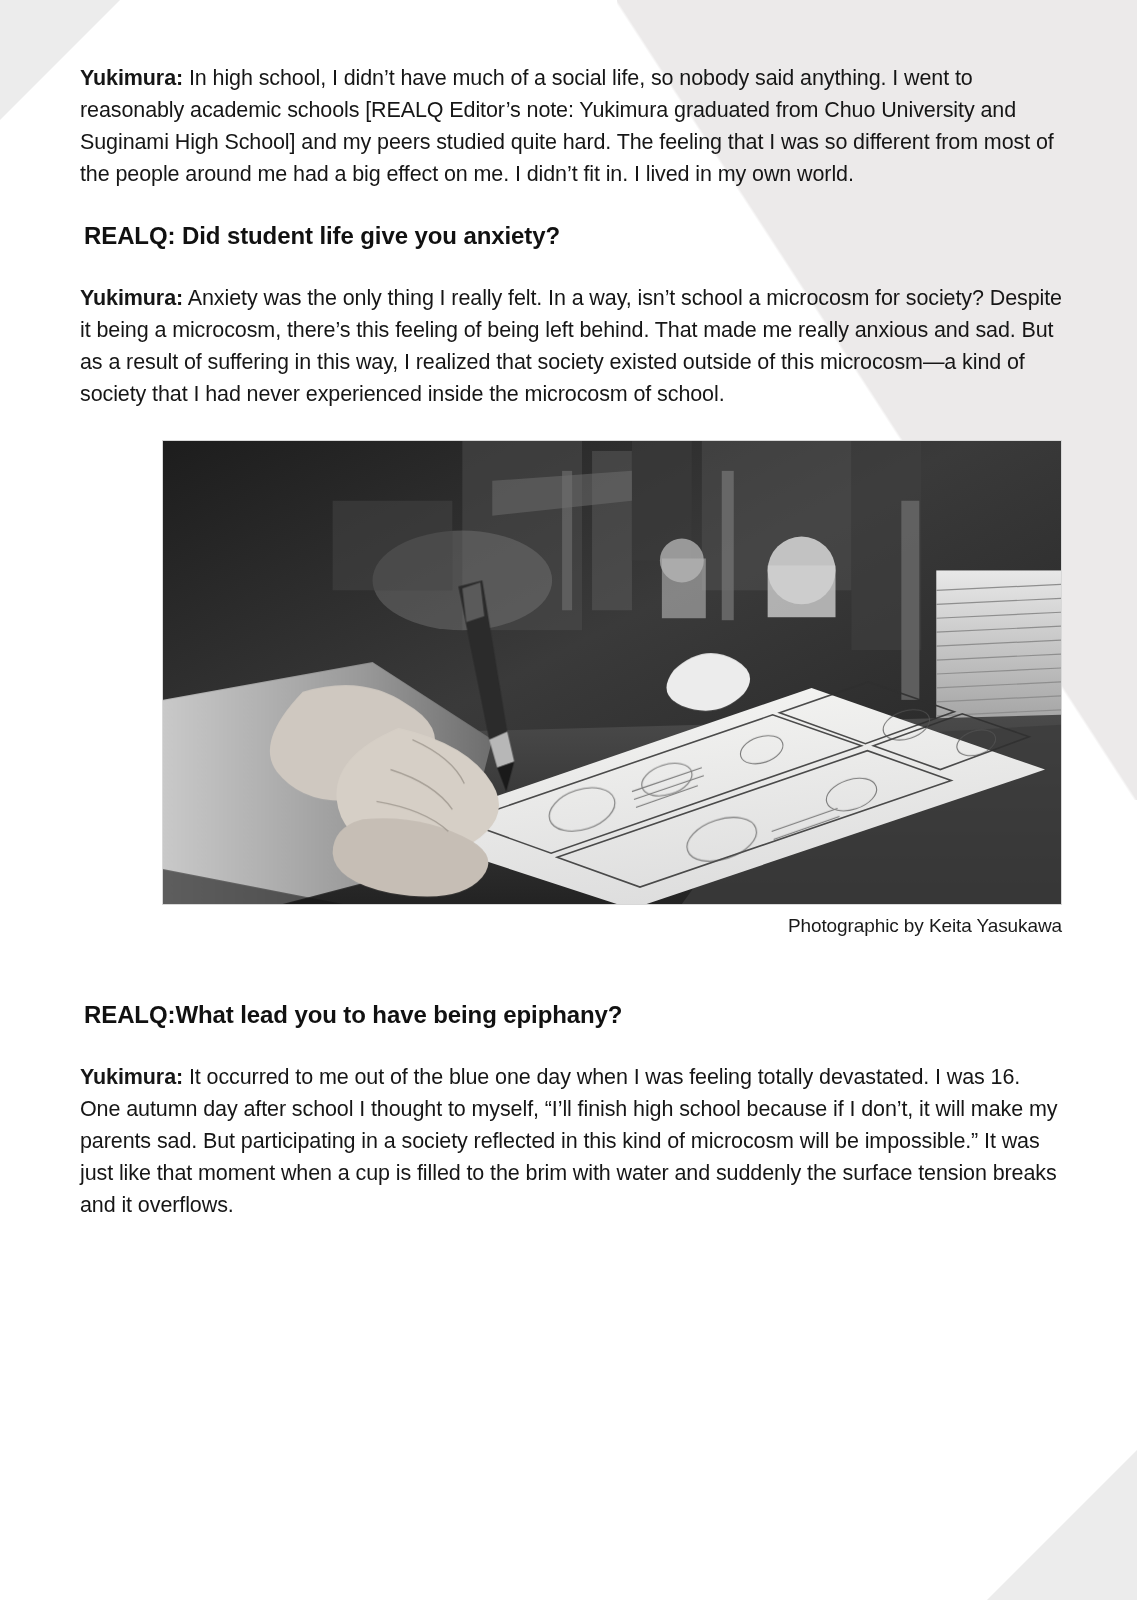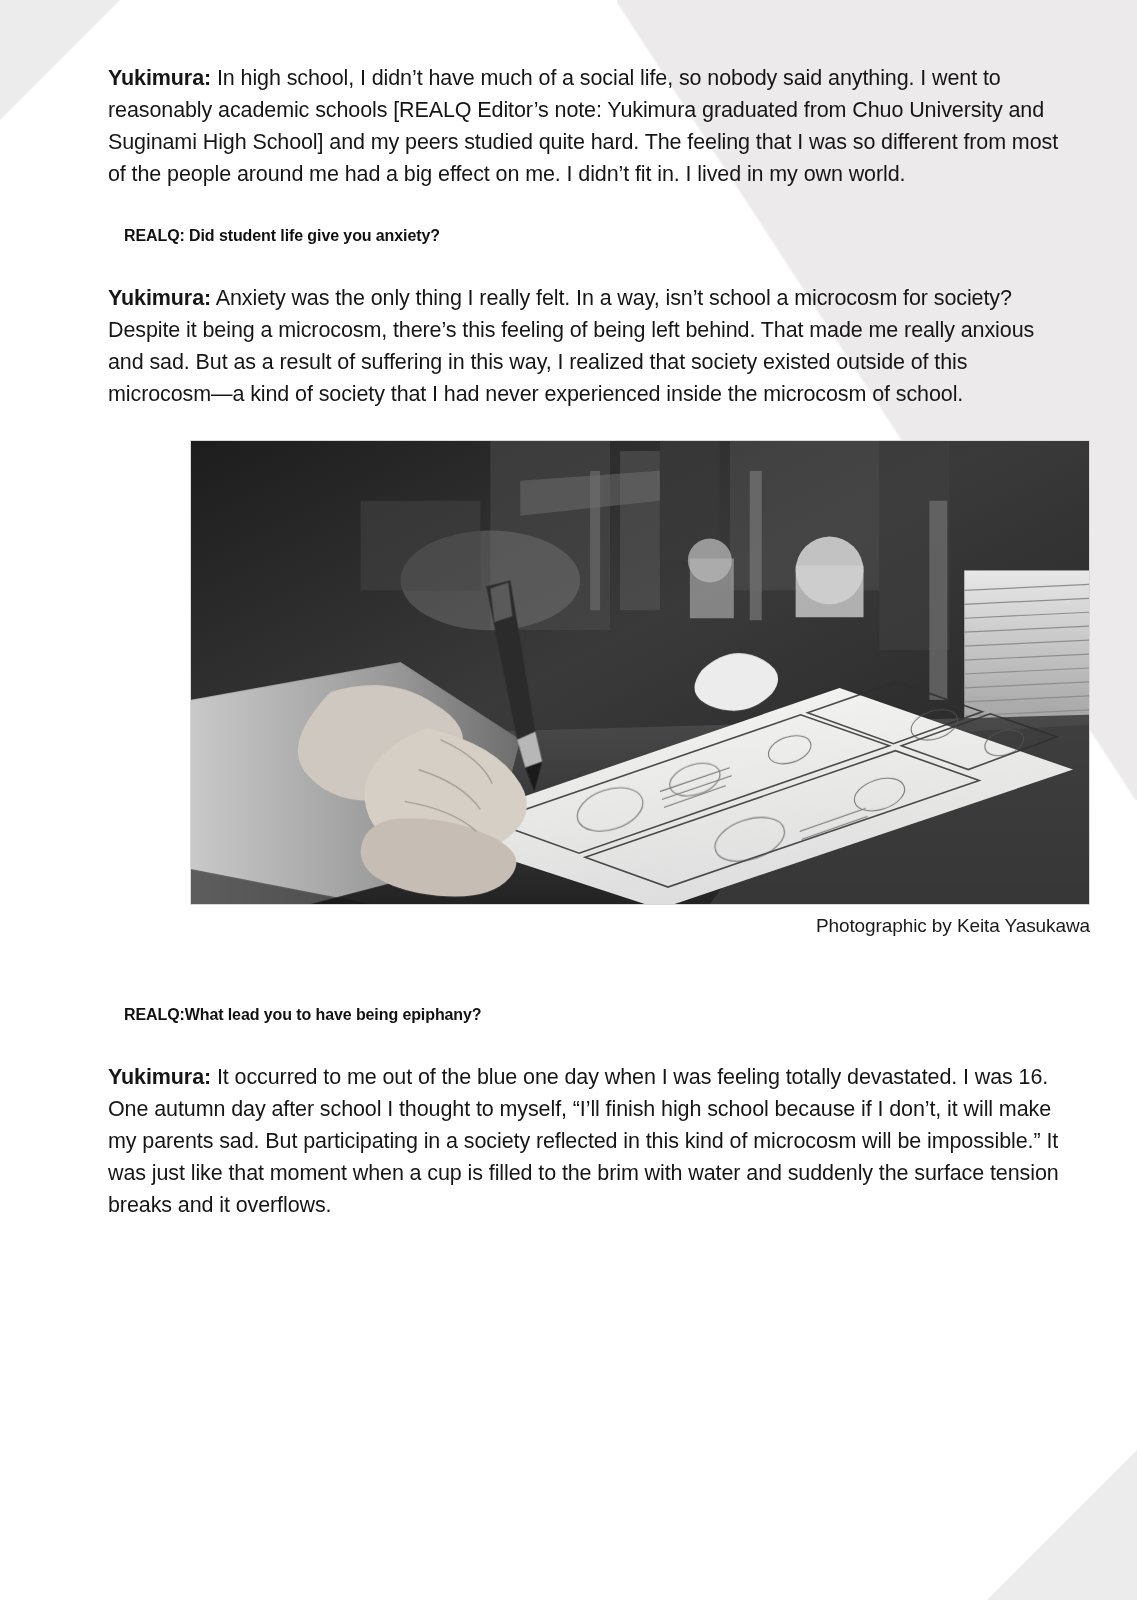--- a/index.html
+++ b/index.html
@@ -36,40 +36,40 @@
     right: 0; bottom: 0;
     width: 0; height: 0;
     border-bottom: 150px solid #ececec;
     border-left: 150px solid transparent;
     z-index: 0;
   }
 
   .page {
     position: relative;
     z-index: 1;
-    padding: 62px 72px 0 108px;
+    padding: 62px 72px 0 80px;
     box-sizing: border-box;
   }
 
   p.para {
     font-size: 21.5px;
     line-height: 32px;
     color: #161616;
     margin: 0 0 30px 0;
     letter-spacing: -0.1px;
   }
   p.para .speaker {
     font-weight: bold;
   }
   p.question {
-    font-size: 16px;
+    font-size: 24px;
     line-height: 32px;
     font-weight: bold;
     color: #111111;
-    margin: 0 0 30px 16px;
+    margin: 0 0 30px 4px;
     letter-spacing: -0.1px;
   }
 
   .figure {
     margin: 24px 0 0 82px;
     width: 900px;
   }
   .photo {
     width: 900px;
     height: 465px;

